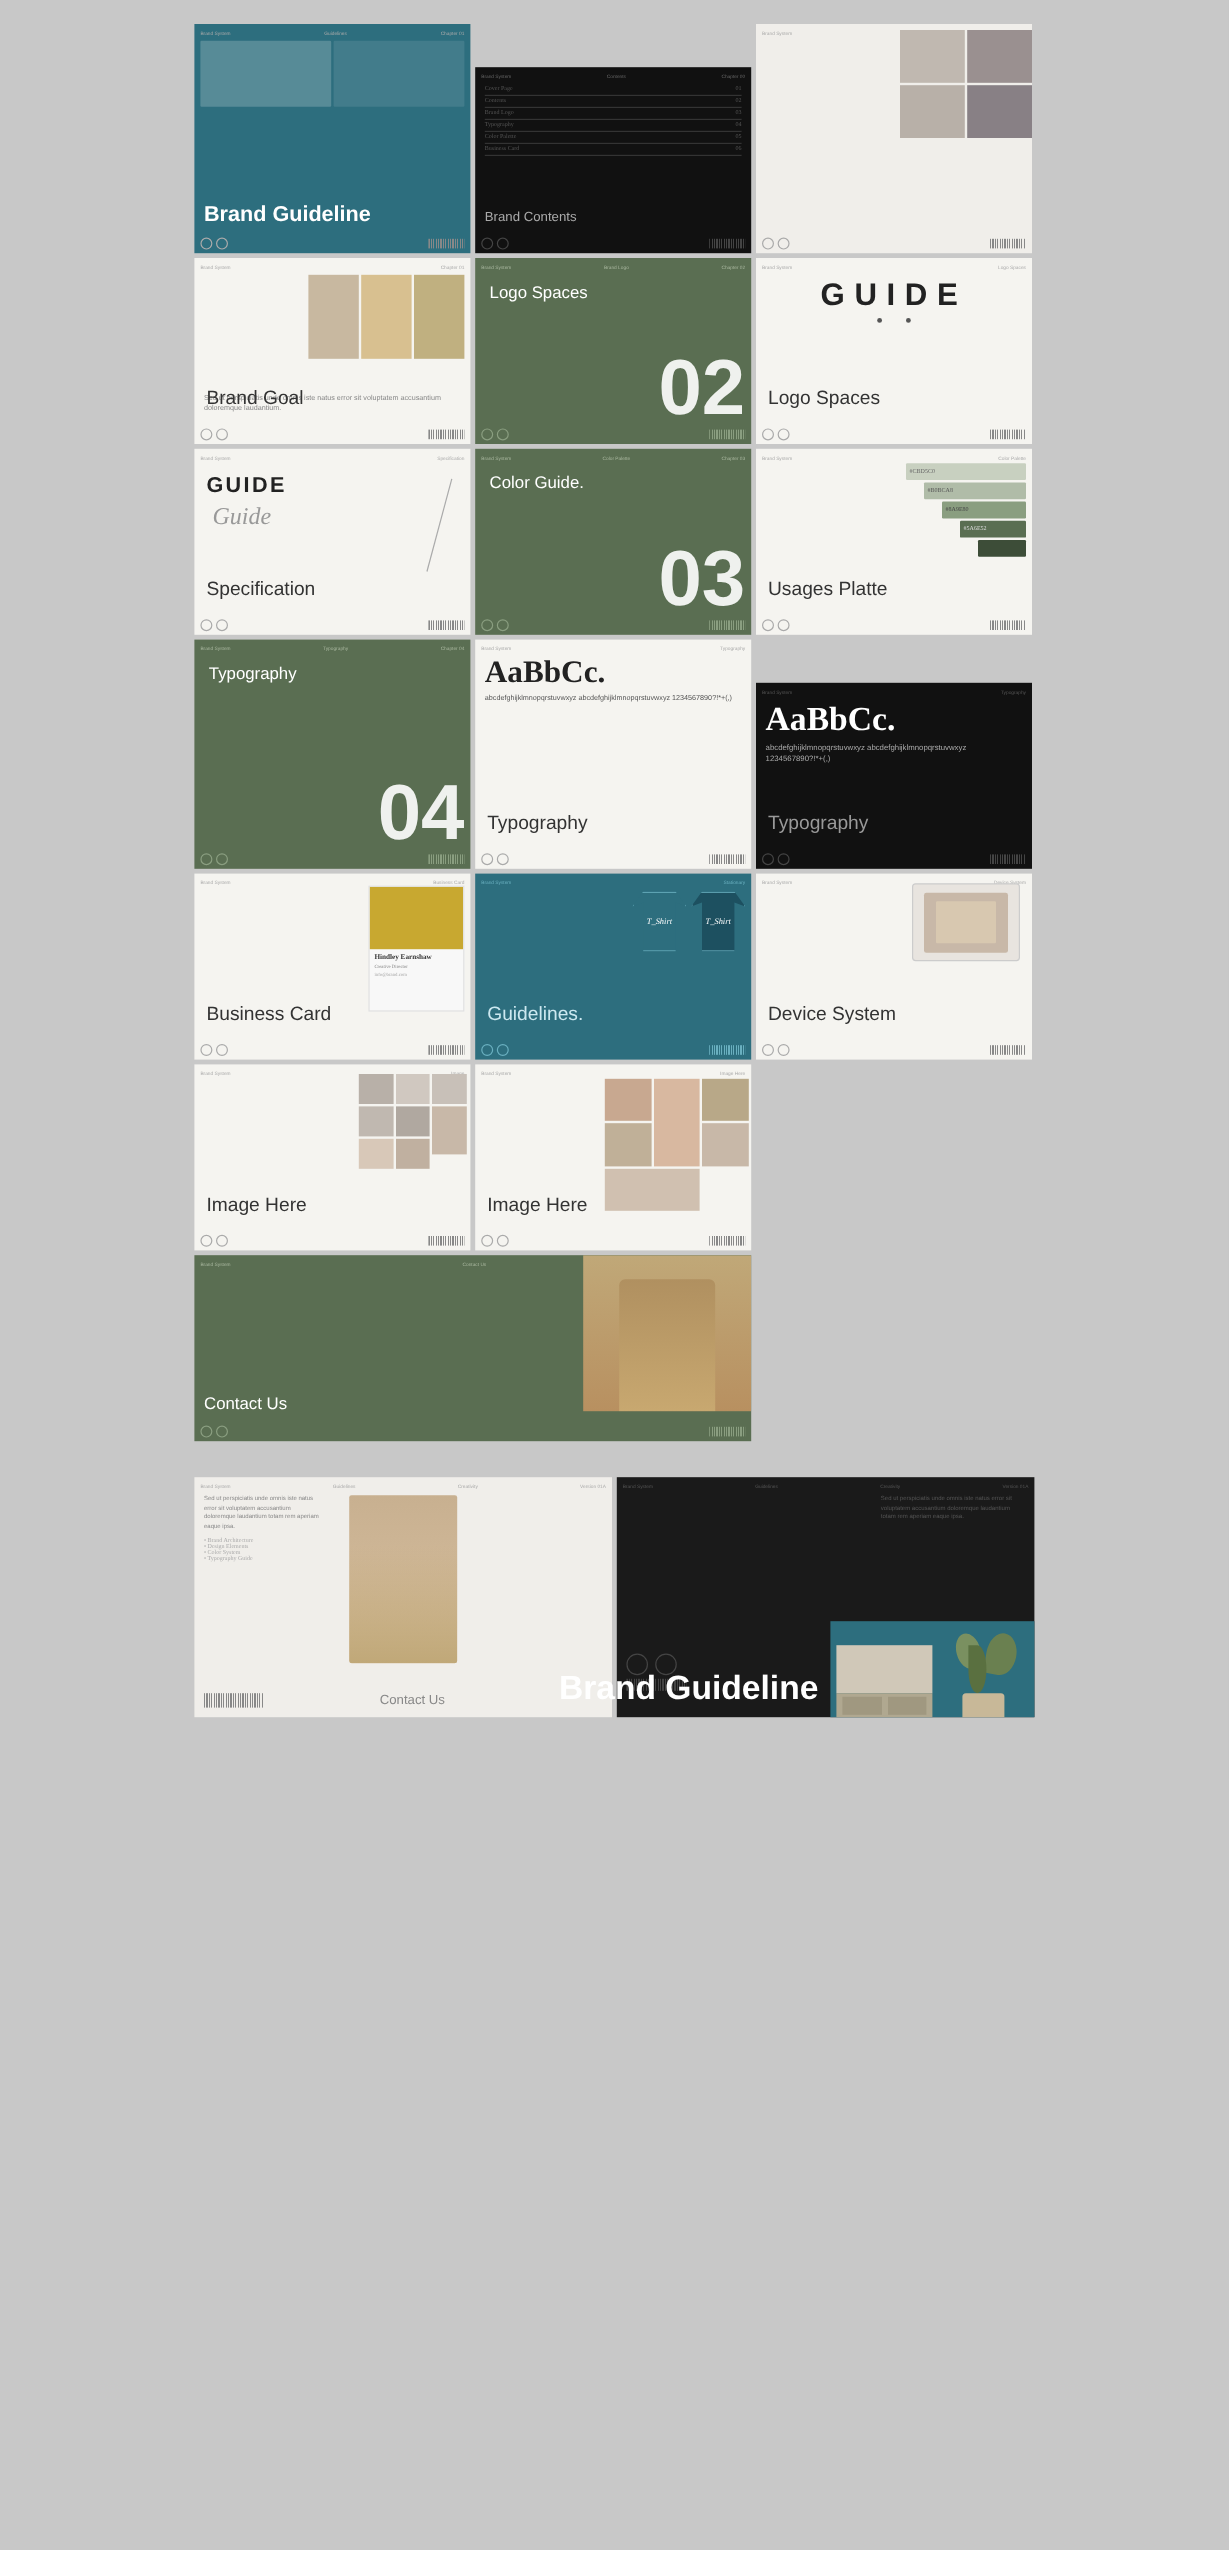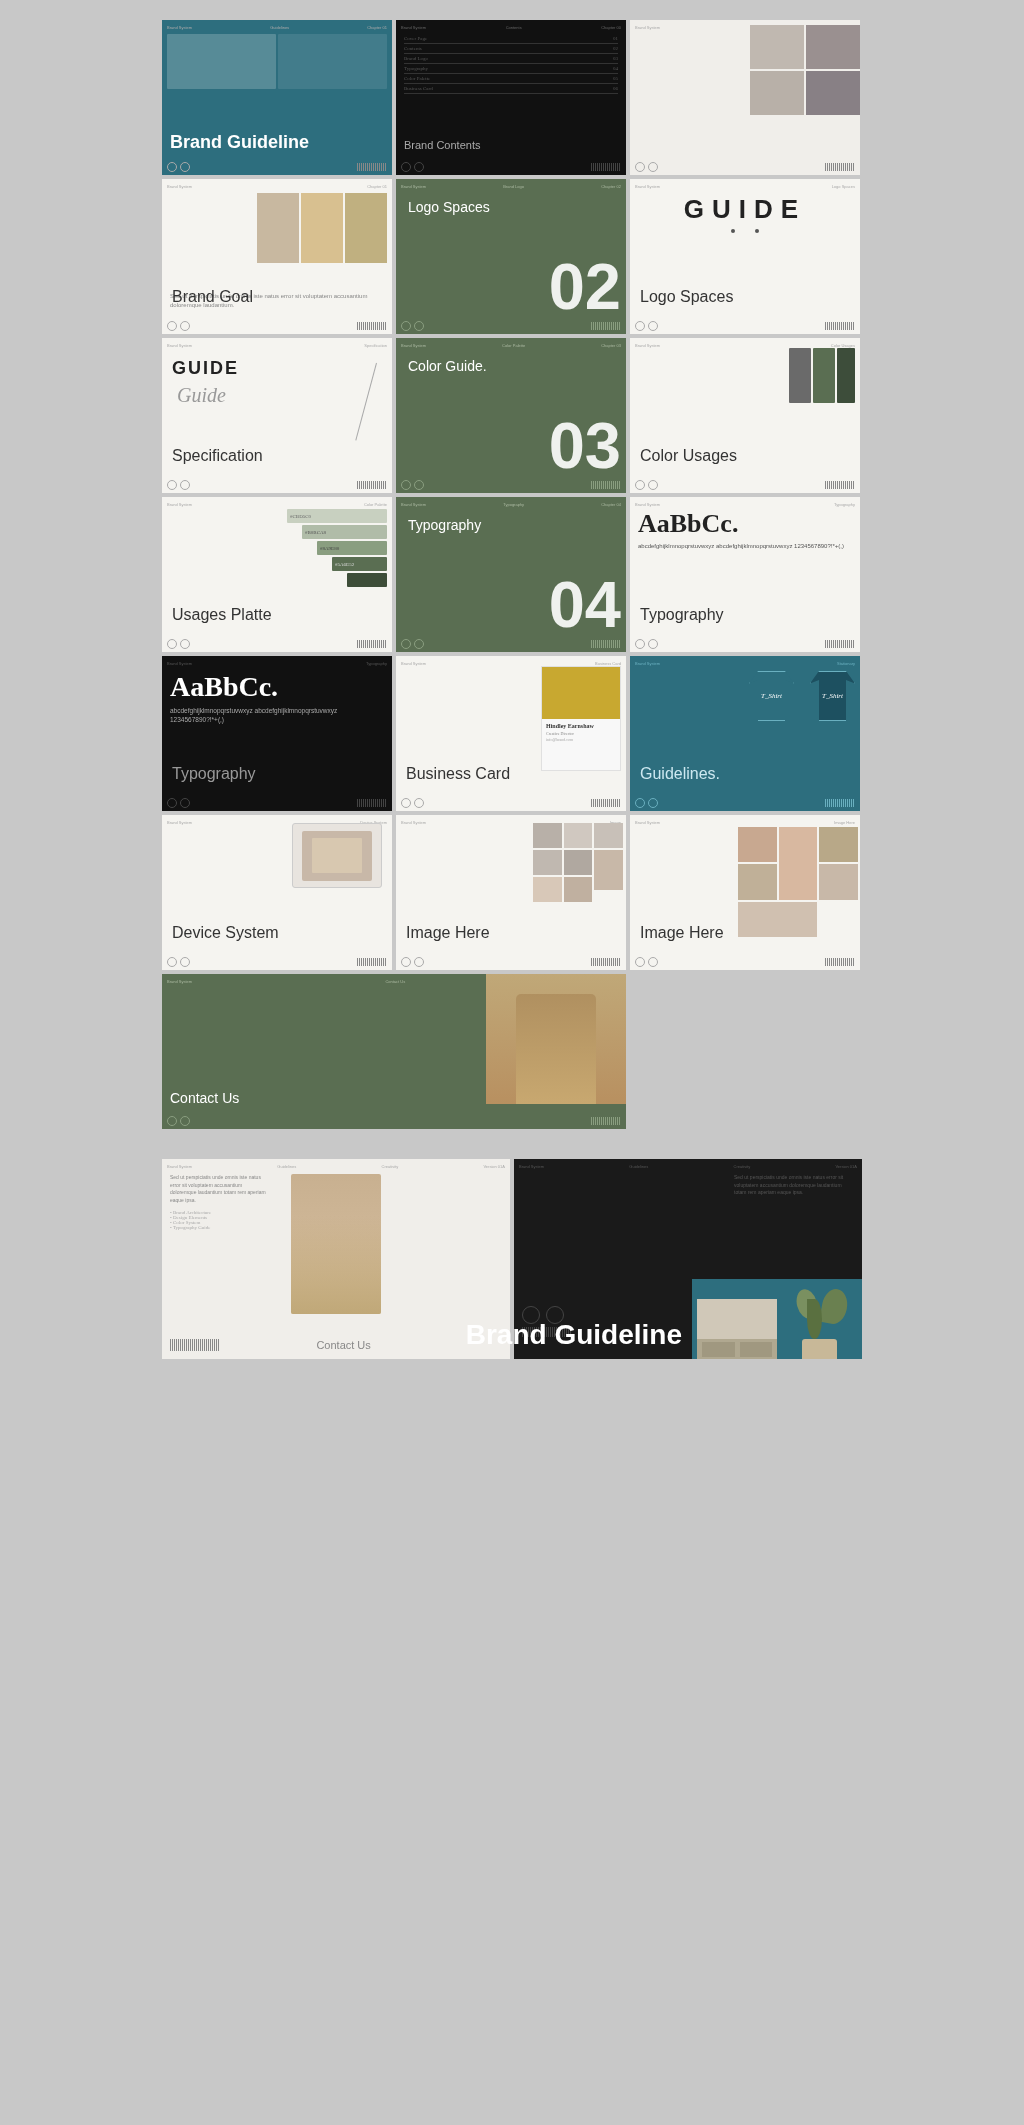--- a/index.html
+++ b/index.html
@@ -36,21 +36,21 @@
       font-family: Arial, sans-serif;
       font-size: 16px;
       color: #333;
       font-weight: 400;
       margin-top: 4px;
       z-index: 2;
       position: relative;
     }
 
     
-    .card-dark { background: #1a1a1a; }
+    .card-dark { background: #1a1a1a; margin-top: 36px; }
     .card-teal { background: #2d6e7e; }
     .card-dark .card-label { color: #ccc; }
 
     
     .teal-images {
       display: grid;
       grid-template-columns: 1fr 1fr;
       grid-template-rows: 1fr 1fr;
       gap: 2px;
       position: absolute;
@@ -324,39 +324,20 @@
     <div style="position:absolute;bottom:15px;right:5px;font-family:Arial,sans-serif;font-size:65px;font-weight:bold;color:rgba(255,255,255,0.9);line-height:1;">03</div>
     <div class="card-bottom-bar">
       <div class="bottom-circles">
           <div class="bottom-circle" style="border-color:#8a9e80;"></div>
           <div class="bottom-circle" style="border-color:#8a9e80;"></div>
         </div>
       <div class="bottom-barcode" style="background:repeating-linear-gradient(90deg,#8a9e80 0px,#8a9e80 1px,transparent 1px,transparent 2px);"></div>
     </div>
   </div>
 
-  <div class="card">
-    <div class="micro-header">
-      <span class="micro-text">Brand System</span>
-      <span class="micro-text">Color Usages</span>
-    </div>
-    <div class="color-swatches">
-      <div class="swatch" style="background:#6a6a6a;width:22px;height:55px;"></div>
-      <div class="swatch" style="background:#5a6e52;width:22px;height:55px;"></div>
-      <div class="swatch" style="background:#3d4d3a;width:18px;height:55px;"></div>
-    </div>
-    <span class="card-label">Color Usages</span>
-    <div class="card-bottom-bar">
-      <div class="bottom-circles">
-          <div class="bottom-circle"></div>
-          <div class="bottom-circle"></div>
-        </div>
-      <div class="bottom-barcode"></div>
-    </div>
-  </div>
 
   <div class="card">
     <div class="micro-header">
       <span class="micro-text">Brand System</span>
       <span class="micro-text">Color Palette</span>
     </div>
 
     <div style="position:absolute;top:12px;right:5px;display:flex;flex-direction:column;gap:2px;align-items:flex-end;">
       <div style="width:100px;height:14px;background:#c8d0c0;border-radius:1px;font-size:5px;color:#666;padding:1px 3px;display:flex;align-items:center;">#CBD5C0</div>
       <div style="width:85px;height:14px;background:#b0bca8;border-radius:1px;font-size:5px;color:#555;padding:1px 3px;display:flex;align-items:center;">#B0BCA8</div>
@@ -456,21 +437,21 @@
       <div class="bottom-barcode"></div>
     </div>
   </div>
 
   <div class="card" style="background:#2d6e7e;">
     <div class="micro-header">
       <span class="micro-text" style="color:#6ab0c0;">Brand System</span>
       <span class="micro-text" style="color:#6ab0c0;">Stationary</span>
     </div>
 
-    <div style="position:absolute;top:15px;right:5px;display:flex;gap:16px;">
+    <div style="position:absolute;top:15px;right:5px;display:flex;gap:4px;">
       <div style="text-align:center;">
         <div style="width:45px;height:50px;background:#2d6e7e;border:1px solid #6ab0c0;clip-path:polygon(20% 0%,80% 0%,100% 25%,80% 18%,80% 100%,20% 100%,20% 18%,0% 25%);display:flex;align-items:center;justify-content:center;">
           <span style="font-size:7px;color:white;font-style:italic;">T_Shirt</span>
         </div>
       </div>
       <div style="text-align:center;">
         <div style="width:45px;height:50px;background:#1d5060;border:1px solid #6ab0c0;clip-path:polygon(20% 0%,80% 0%,100% 25%,80% 18%,80% 100%,20% 100%,20% 18%,0% 25%);display:flex;align-items:center;justify-content:center;">
           <span style="font-size:7px;color:white;font-style:italic;">T_Shirt</span>
         </div>
       </div>

